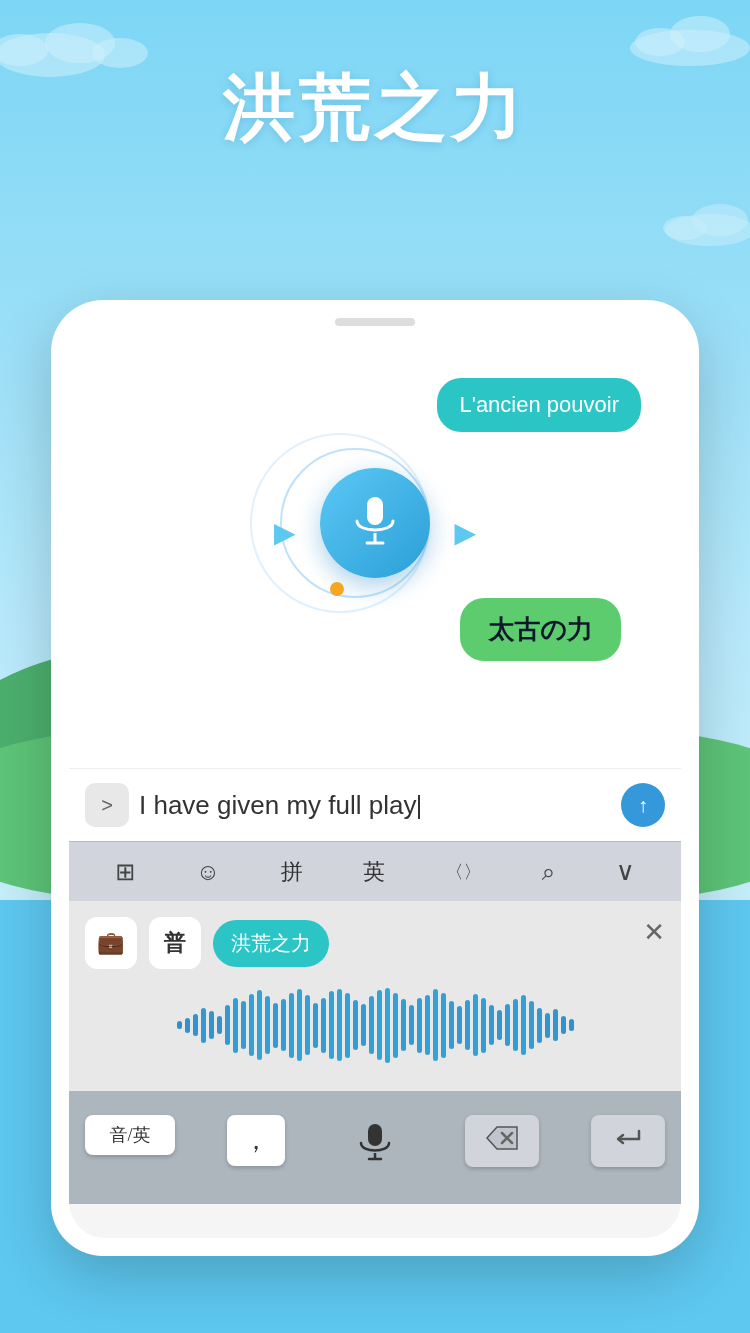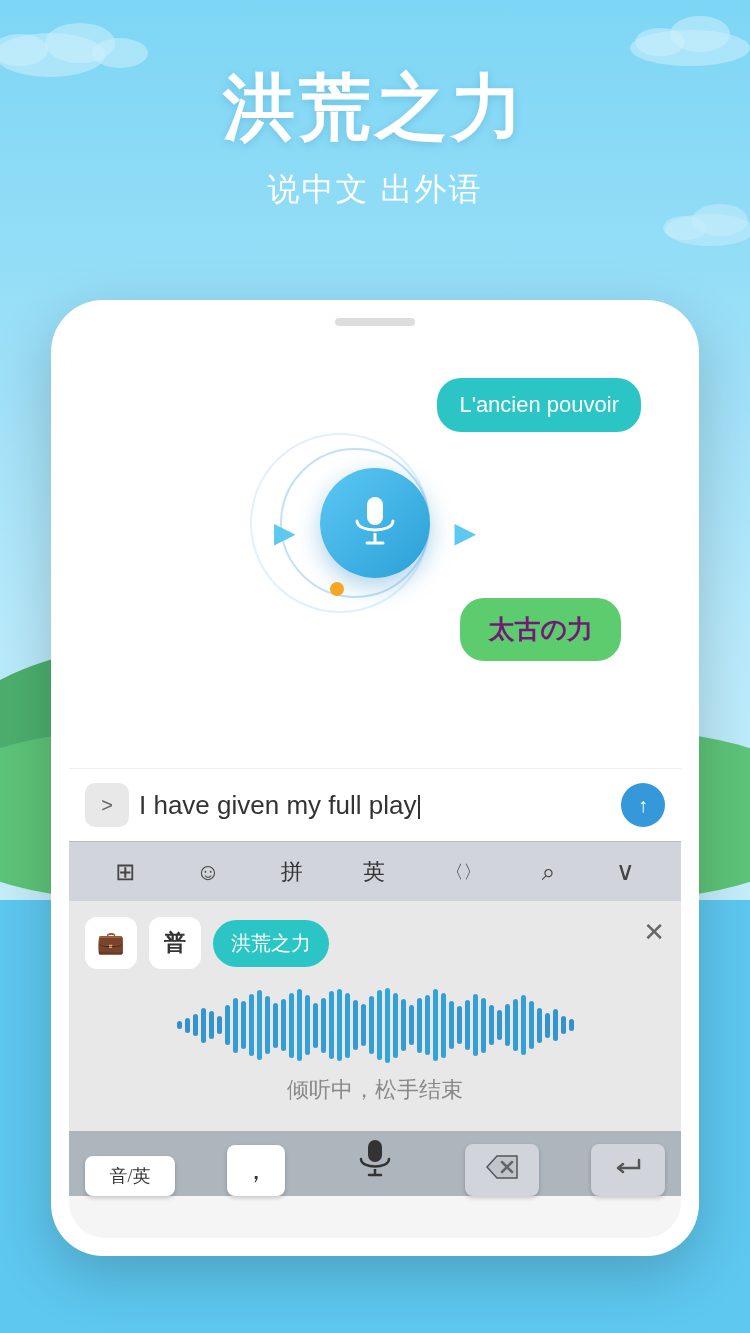--- a/index.html
+++ b/index.html
@@ -162,21 +162,21 @@
       font-size: 22px;
       font-weight: 600;
     }
 
     
     .bubble-japanese {
       position: absolute;
       top: 240px;
       right: 40px;
       background: #5dcc6e;
-      color: #701a75;
+      color: #0f172a;
       padding: 14px 28px;
       border-radius: 24px;
       font-size: 26px;
       font-weight: 600;
     }
 
     
     .mic-btn {
       position: absolute;
       top: 110px;
@@ -375,23 +375,23 @@
     .voice-hint {
       text-align: center;
       font-size: 22px;
       color: #888;
       margin-bottom: 10px;
     }
 
     
     .keyboard-bottom {
       background: #adb5bd;
-      padding: 0 16px;
-      display: flex;
-      align-items: flex-end;
+      padding: 24px 16px;
+      display: flex;
+      align-items: flex-start;
       justify-content: space-between;
       font-family: Liberation Serif, serif;
     }
     .key-btn {
       background: white;
       border-radius: 8px;
       padding: 8px 16px;
       font-size: 20px;
       color: #333;
       min-width: 80px;
@@ -444,21 +444,20 @@
 
   <div class="green-hills">
     <div class="hill-back"></div>
     <div class="hill-front-left"></div>
     <div class="hill-front-right"></div>
   </div>
 </div>
 
 <div class="header">
   <div class="main-title">洪荒之力</div>
-  <div class="sub-title">说中文 出外语</div>
 </div>
 
 <div class="phone-container">
   <div class="phone-outer">
     <div class="phone-speaker"></div>
     <div class="phone-screen">
 
       <div class="translation-area">
         <div class="bubble-container">
 
@@ -568,21 +567,20 @@
             <div class="wave-bar" style="height: 52px; background: rgb(52, 157, 210);"></div>
             <div class="wave-bar" style="height: 60px; background: rgb(52, 160, 212);"></div>
             <div class="wave-bar" style="height: 48px; background: rgb(52, 156, 209);"></div>
             <div class="wave-bar" style="height: 35px; background: rgb(52, 151, 207);"></div>
             <div class="wave-bar" style="height: 25px; background: rgb(52, 148, 205);"></div>
             <div class="wave-bar" style="height: 32px; background: rgb(52, 150, 206);"></div>
             <div class="wave-bar" style="height: 18px; background: rgb(52, 146, 203);"></div>
             <div class="wave-bar" style="height: 12px; background: rgb(52, 144, 202);"></div>
           </div>
 
-        <div class="voice-hint">倾听中，松手结束</div>
       </div>
 
       <div class="keyboard-bottom">
         <div class="key-btn" style="font-size:18px;min-width:90px;">音/英</div>
         <div class="key-btn" style="min-width:50px;font-size:26px;">，</div>
         <div class="key-mic">
           <svg width="36" height="42" viewBox="0 0 36 42">
             <rect x="11" y="1" width="14" height="22" rx="7" fill="#333"></rect>
             <path d="M4 20 C4 30 32 30 32 20" stroke="#333" stroke-width="2.5" fill="none" stroke-linecap="round"></path>
             <line x1="18" y1="30" x2="18" y2="36" stroke="#333" stroke-width="2.5"></line>

